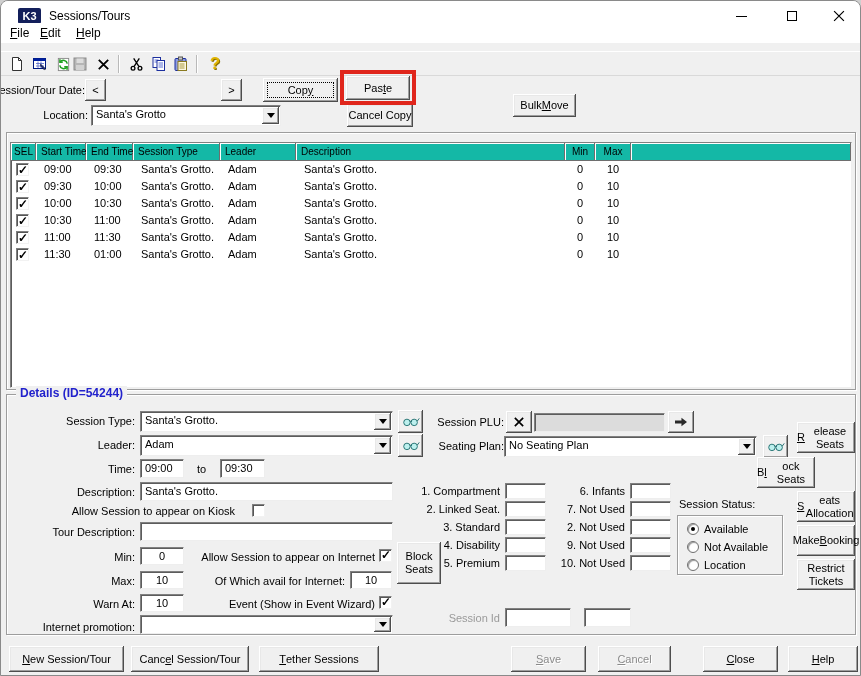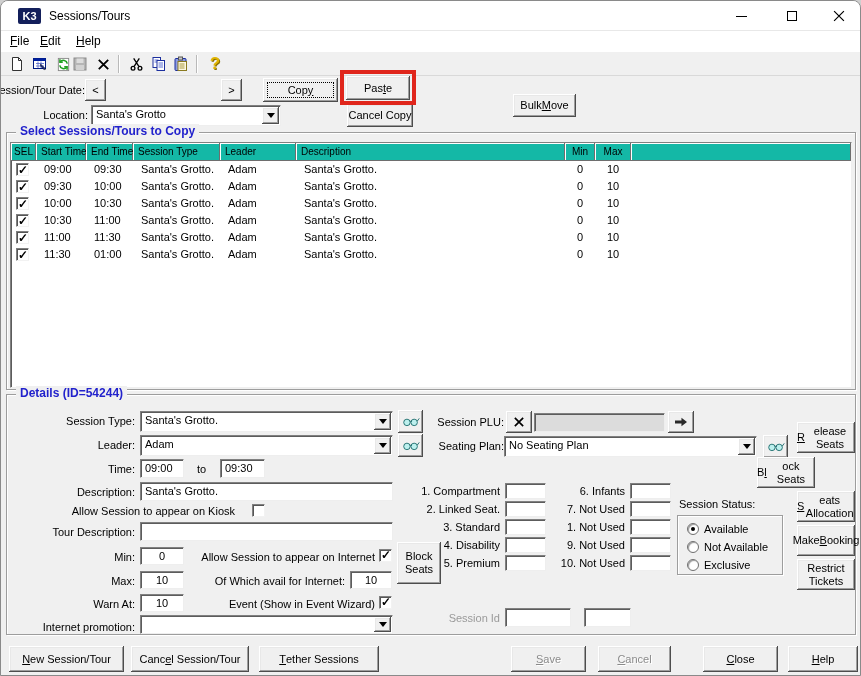--- a/index.html
+++ b/index.html
@@ -12,21 +12,21 @@
               border-bottom:1px solid #e8e8e8; }
   .logo { position:absolute; left:17px; top:7px; width:23px; height:16px; background:#131f5b;
           color:#fff; font-weight:bold; font-size:11px; text-align:center; line-height:16px;
           border-radius:2px; }
   .title-text { position:absolute; left:48px; top:8px; font-size:12px; }
   .winbtn { position:absolute; top:0; width:45px; height:30px; display:flex; align-items:center;
             justify-content:center; }
   .min-glyph { width:11px; height:1px; background:#000; }
   .max-glyph { width:10px; height:10px; border:1px solid #000; }
   
-  .menubar { position:absolute; left:0; top:30px; width:100%; height:20px; background:#fff; }
+  .menubar { position:absolute; left:0; top:22px; width:100%; height:20px; background:#fff; }
   .menuitem { position:absolute; top:2px; height:17px; line-height:17px; font-size:12px; padding:0 3px; }
   .toolbar { position:absolute; left:0; top:50px; width:100%; height:25px; background:#f0f0f0;
              border-top:1px solid #ffffff; border-bottom:1px solid #d9d9d9; }
   .ticon { position:absolute; top:1px; width:22px; height:22px; display:flex; align-items:center;
            justify-content:center; }
   .tsep { position:absolute; top:3px; width:2px; height:18px; border-left:1px solid #b9b9b9;
           border-right:1px solid #fff; }
   
   .btn { position:absolute; background:#f0f0f0; font-size:11px; display:flex; align-items:center;
          justify-content:center; text-align:center; line-height:13px;
@@ -178,21 +178,20 @@
   <div class="lbl" style="right:772px; top:108px">Location:</div>
   <div class="sunken" style="left:90px; top:104px; width:190px; height:21px">
     <span class="fieldtext">Santa's Grotto</span>
     <span class="combo-btn">
         <span class="tri-down"></span>
       </span>
   </div>
   <div class="btn" style="left:346px; top:103px; width:66px; height:23px">Cancel Copy</div>
 
   <div class="groupbox" style="left:5px; top:131px; width:850px; height:258px">
-    <div class="grouptitle">Select Sessions/Tours to Copy</div>
     <div class="table">
       <div class="thead">
         <div class="hcell center">SEL</div>
         <div class="hcell">Start Time</div>
         <div class="hcell">End Time</div>
         <div class="hcell">Session Type</div>
         <div class="hcell">Leader</div>
         <div class="hcell">Description</div>
         <div class="hcell center">Min</div>
         <div class="hcell center">Max</div>
@@ -405,35 +404,35 @@
     <div class="sunken" style="left:498px; top:124px; width:41px; height:16px"></div>
     <div class="lbl" style="right:355px; top:144px">4. Disability</div>
     <div class="sunken" style="left:498px; top:142px; width:41px; height:16px"></div>
     <div class="lbl" style="right:355px; top:162px">5. Premium</div>
     <div class="sunken" style="left:498px; top:160px; width:41px; height:16px"></div>
 
     <div class="lbl" style="right:230px; top:90px">6. Infants</div>
     <div class="sunken" style="left:623px; top:88px; width:41px; height:16px"></div>
     <div class="lbl" style="right:230px; top:108px">7. Not Used</div>
     <div class="sunken" style="left:623px; top:106px; width:41px; height:16px"></div>
-    <div class="lbl" style="right:230px; top:126px">1. Not Used</div>
+    <div class="lbl" style="right:230px; top:126px">2. Not Used</div>
     <div class="sunken" style="left:623px; top:124px; width:41px; height:16px"></div>
     <div class="lbl" style="right:230px; top:144px">9. Not Used</div>
     <div class="sunken" style="left:623px; top:142px; width:41px; height:16px"></div>
     <div class="lbl" style="right:230px; top:162px">10. Not Used</div>
     <div class="sunken" style="left:623px; top:160px; width:41px; height:16px"></div>
 
     <div class="lbl" style="left:672px; top:103px">Session Status:</div>
     <div class="groupbox" style="left:670px; top:120px; width:106px; height:60px">
       <span class="radio" style="left:9px; top:7px" data-selected="true"></span>
       <div class="lbl" style="left:26px; top:7px">Available</div>
       <span class="radio" style="left:9px; top:25px" data-selected="false"></span>
       <div class="lbl" style="left:26px; top:25px">Not Available</div>
       <span class="radio" style="left:9px; top:43px" data-selected="false"></span>
-      <div class="lbl" style="left:26px; top:43px">Exclusive</div>
+      <div class="lbl" style="left:26px; top:43px">Location</div>
     </div>
 
     <div class="lbl grey" style="right:355px; top:217px">Session Id</div>
     <div class="sunken" style="left:498px; top:213px; width:66px; height:19px"></div>
     <div class="sunken" style="left:577px; top:213px; width:47px; height:19px"></div>
 
     <div class="btn" style="left:790px; top:27px;  width:58px; height:31px"><u>R</u>elease Seats</div>
     <div class="btn" style="left:750px; top:62px;  width:58px; height:31px">B<u>l</u>ock Seats</div>
     <div class="btn" style="left:790px; top:96px;  width:58px; height:31px"><u>S</u>eats Allocation</div>
     <div class="btn" style="left:790px; top:130px; width:58px; height:31px">Make <u>B</u>ooking</div>

